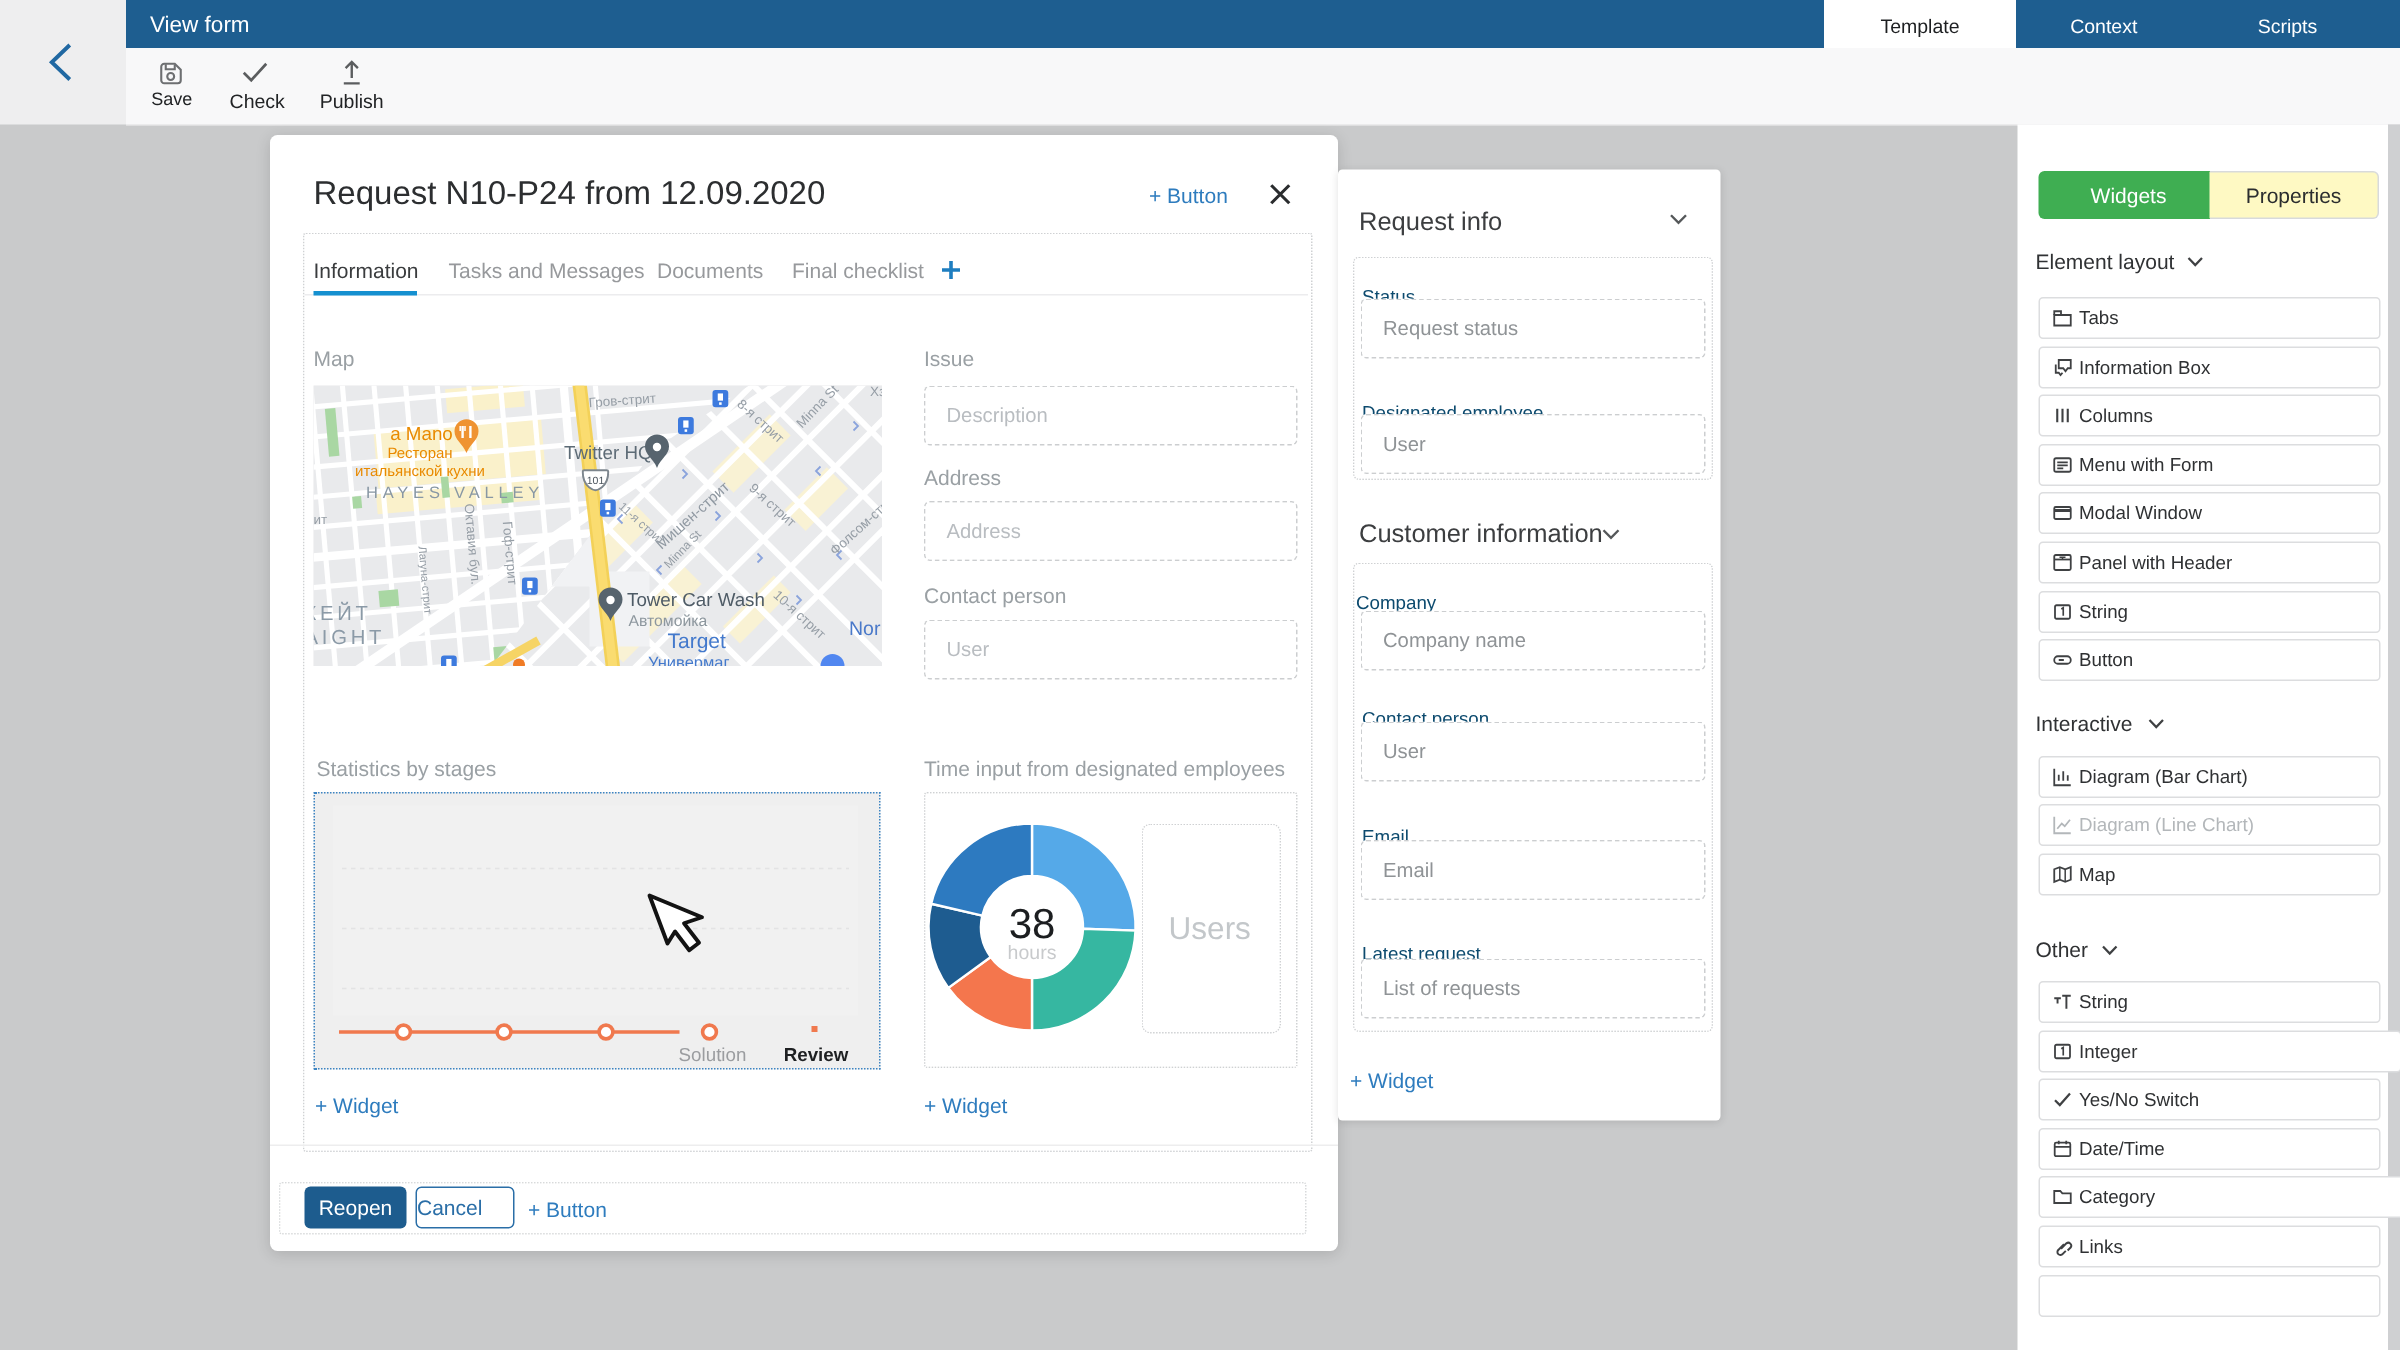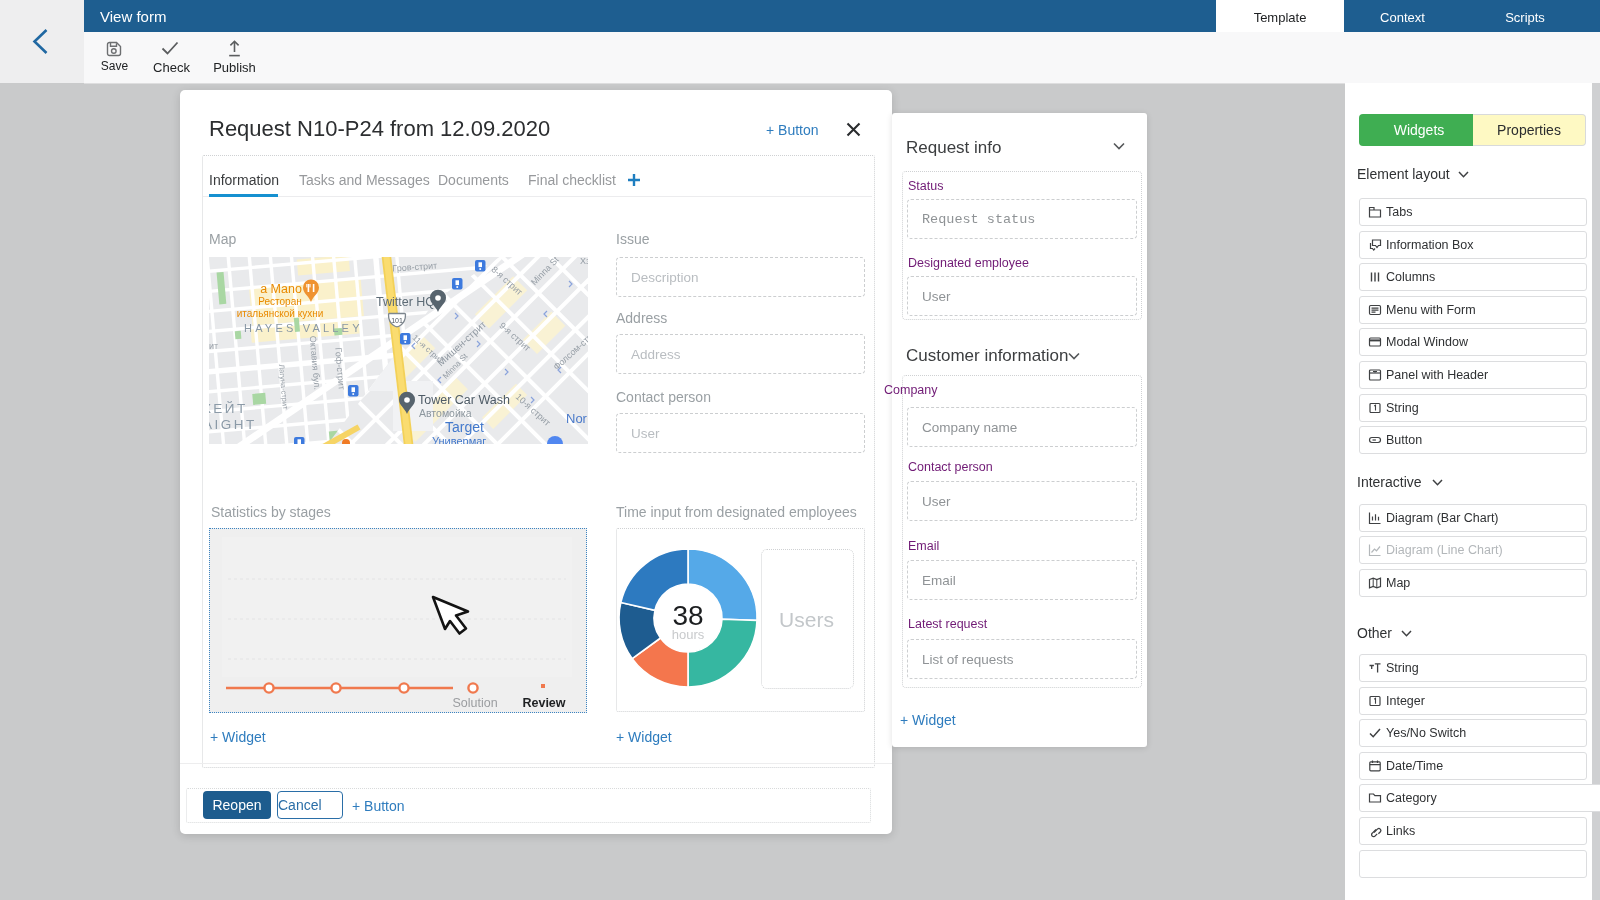--- a/index.html
+++ b/index.html
@@ -1,20 +1,20 @@
 <!DOCTYPE html>
 <html><head>
 <meta charset="utf-8">
 <style>
   html,body{margin:0;padding:0;}
   body{font-family:"Liberation Sans", sans-serif;}
   #page{position:relative;width:1600px;height:900px;background:#c9cacb;overflow:hidden;}
   .abs{position:absolute;}
   .lbl{position:absolute;font-size:14px;color:#9aa0a4;line-height:15px;}
-  .plbl{position:absolute;font-size:12.5px;color:#701a75;line-height:14px;}
+  .plbl{position:absolute;font-size:12.5px;color:#0c4a6e;line-height:14px;margin-top:12px;}
   .inp{position:absolute;border:1px dashed #ccced0;border-radius:4px;background:#fff;}
   .inp span{position:absolute;left:14px;top:50%;transform:translateY(-50%);font-size:13.5px;}
   .mph{color:#b9bdc1;}
   .pph{color:#8f9396;}
   .blue{color:#2e7cbe;}
   .dotbox{position:absolute;border:1px dotted #cfd1d3;border-radius:4px;}
   .item{position:absolute;left:1359px;width:226px;height:26px;background:#fff;border:1px solid #dcdddf;border-radius:3px;}
   .item .txt{position:absolute;left:26px;top:6px;font-size:12.5px;color:#2f3133;line-height:15px;}
   .item svg{position:absolute;left:8px;top:6px;}
   .shead{position:absolute;left:1357px;font-size:14px;color:#303234;line-height:16px;}
@@ -305,34 +305,34 @@
   <div class="abs" style="left:277px;top:791px;width:64px;height:26px;background:#fff;border:1px solid #2a6ea7;border-radius:4px;color:#2a6ea7;font-size:14px;text-align:left;line-height:26px;">Cancel</div>
   <div class="abs blue" style="left:352px;top:798px;font-size:14px;line-height:16px;">+ Button</div>
 
   <div class="abs" style="left:892px;top:113px;width:255px;height:634px;background:#fff;border-radius:3px;box-shadow:0 1px 6px rgba(0,0,0,.12);"></div>
   <div class="abs" style="left:906px;top:138px;font-size:17px;color:#3c3e40;line-height:20px;">Request info</div>
   <svg class="abs" style="left:1113px;top:142px;" width="12" height="8" viewBox="0 0 12 8">
     <polyline points="1,1.5 6,6.5 11,1.5" fill="none" stroke="#55585a" stroke-width="1.6"></polyline>
   </svg>
   <div class="dotbox" style="left:902px;top:171px;width:238px;height:147px;"></div>
   <div class="plbl" style="left:908px;top:179px;">Status</div>
-  <div class="inp" style="left:907px;top:199px;width:228px;height:38px;font-family:Liberation Mono, monospace;">
+  <div class="inp" style="left:907px;top:199px;width:228px;height:38px;">
       <span class="pph">Request status</span>
     </div>
   <div class="plbl" style="left:908px;top:256px;">Designated employee</div>
   <div class="inp" style="left:907px;top:276px;width:228px;height:38px;">
       <span class="pph">User</span>
     </div>
 
   <div class="abs" style="left:906px;top:346px;font-size:17px;color:#3c3e40;line-height:20px;">Customer information</div>
   <svg class="abs" style="left:1068px;top:352px;" width="12" height="8" viewBox="0 0 12 8">
     <polyline points="1,1.5 6,6.5 11,1.5" fill="none" stroke="#55585a" stroke-width="1.6"></polyline>
   </svg>
   <div class="dotbox" style="left:902px;top:375px;width:238px;height:311px;"></div>
-  <div class="plbl" style="left:884px;top:383px;">Company</div>
+  <div class="plbl" style="left:904px;top:383px;">Company</div>
   <div class="inp" style="left:907px;top:407px;width:228px;height:38px;">
       <span class="pph">Company name</span>
     </div>
   <div class="plbl" style="left:908px;top:460px;">Contact person</div>
   <div class="inp" style="left:907px;top:481px;width:228px;height:38px;">
       <span class="pph">User</span>
     </div>
   <div class="plbl" style="left:908px;top:539px;">Email</div>
   <div class="inp" style="left:907px;top:560px;width:228px;height:38px;">
       <span class="pph">Email</span>
@@ -438,21 +438,21 @@
   <div class="shead" style="top:625px;">Other</div>
   <svg class="abs" style="left:1401px;top:630px;" width="11" height="7" viewBox="0 0 11 7">
       <polyline points="1,1 5.5,5.7 10,1" fill="none" stroke="#3f4143" stroke-width="1.5"></polyline>
     </svg>
   <div class="item" style="top:654px;">
       <svg width="14" height="14" viewBox="0 0 14 14" fill="none" stroke="#3f4143" stroke-width="1.3">
         <path d="M1.5 4.5h4.4M3.7 4.5V8M6.8 2.8h5.7M9.6 2.8v8.7"></path>
       </svg>
       <span class="txt">String</span>
     </div>
-  <div class="item" style="top:687px;">
+  <div class="item" style="top:687px;padding-left:14px;">
       <svg width="14" height="14" viewBox="0 0 14 14" fill="none" stroke="#3f4143" stroke-width="1.2">
         <rect x="2" y="2.5" width="10" height="9" rx="1"></rect>
         <path d="M6.2 5.2l1.3-.9v5.4" stroke-width="1.1"></path>
       </svg>
       <span class="txt">Integer</span>
     </div>
   <div class="item" style="top:719px;">
       <svg width="14" height="14" viewBox="0 0 14 14" fill="none" stroke="#3f4143" stroke-width="1.5">
         <polyline points="2,7.5 5.2,10.7 12,3"></polyline>
       </svg>

